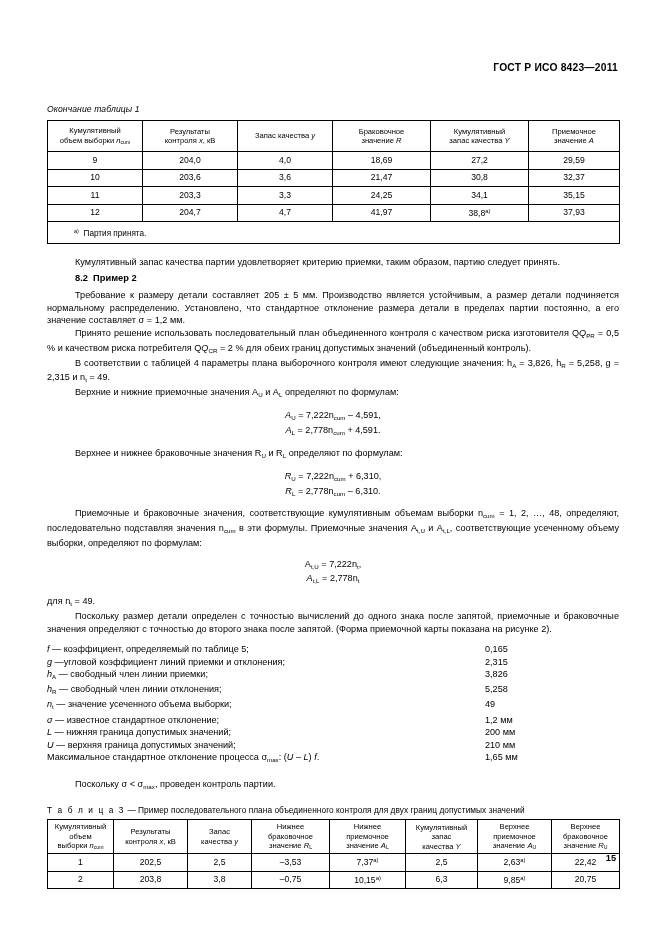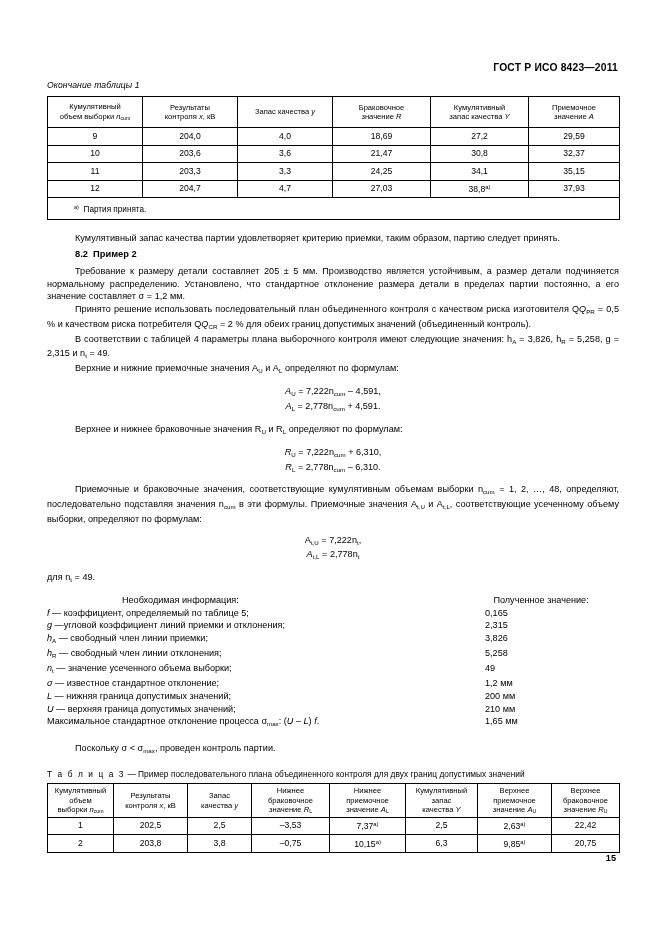--- a/index.html
+++ b/index.html
@@ -26,21 +26,21 @@
     right: 43px;
     top: 62px;
     font-size: 10.3px;
     font-weight: bold;
     letter-spacing: 0.2px;
     white-space: nowrap;
   }
   .content {
     position: absolute;
     left: 47px;
-    top: 80px;
+    top: 104px;
     width: 572px;
   }
   .tbl-caption {
     font-size: 8.6px;
     font-style: italic;
     margin: 0 0 6px 0;
     letter-spacing: 0.1px;
   }
   .tbl-caption-2 {
     font-size: 8.3px;
@@ -186,21 +186,21 @@
             <td>203,3</td>
             <td>3,3</td>
             <td>24,25</td>
             <td>34,1</td>
             <td>35,15</td>
           </tr>
           <tr>
             <td>12</td>
             <td>204,7</td>
             <td>4,7</td>
-            <td>27,03</td>
+            <td>41,97</td>
             <td>38,8<sup>а)</sup></td>
             <td>37,93</td>
           </tr>
           <tr>
             <td class="note" colspan="6"><sup>а)</sup>&nbsp; Партия принята.</td>
           </tr>
         </tbody>
     </table>
 
     <div class="gap6"></div>
@@ -243,28 +243,25 @@
 
     <div class="gap4"></div>
 
     <p class="formula"><span>A</span><sub>t,U</sub><span> = 7,222n</span><sub>t</sub><span>,</span></p>
     <p class="formula"><i>A</i><sub>t,L</sub><span> = 2,778n</span><sub>t</sub><span></span></p>
 
     <div class="gap4"></div>
 
     <p class="body noind"><span>для n</span><sub>t</sub><span> = 49.</span></p>
 
+    <p class="body">Поскольку размер детали определен с точностью вычислений до одного знака после запятой, приемочные и браковочные значения определяют с точностью до второго знака после запятой. (Форма приемочной карты показана на рисунке 2).</p>
 
     <div class="gap4"></div>
 
     <div class="info-list" id="infolist">
-        <div class="info-row info-head">
-          <div class="lbl">Необходимая информация:</div>
-          <div class="val">Полученное значение:</div>
-        </div>
         <div class="info-row">
           <div class="lbl"><i>f</i> — коэффициент, определяемый по таблице 5;</div>
           <div class="val">0,165</div>
         </div>
         <div class="info-row">
           <div class="lbl"><i>g</i> —угловой коэффициент линий приемки и отклонения;</div>
           <div class="val">2,315</div>
         </div>
         <div class="info-row">
           <div class="lbl"><i>h</i><sub>A</sub> — свободный член линии приемки;</div>

